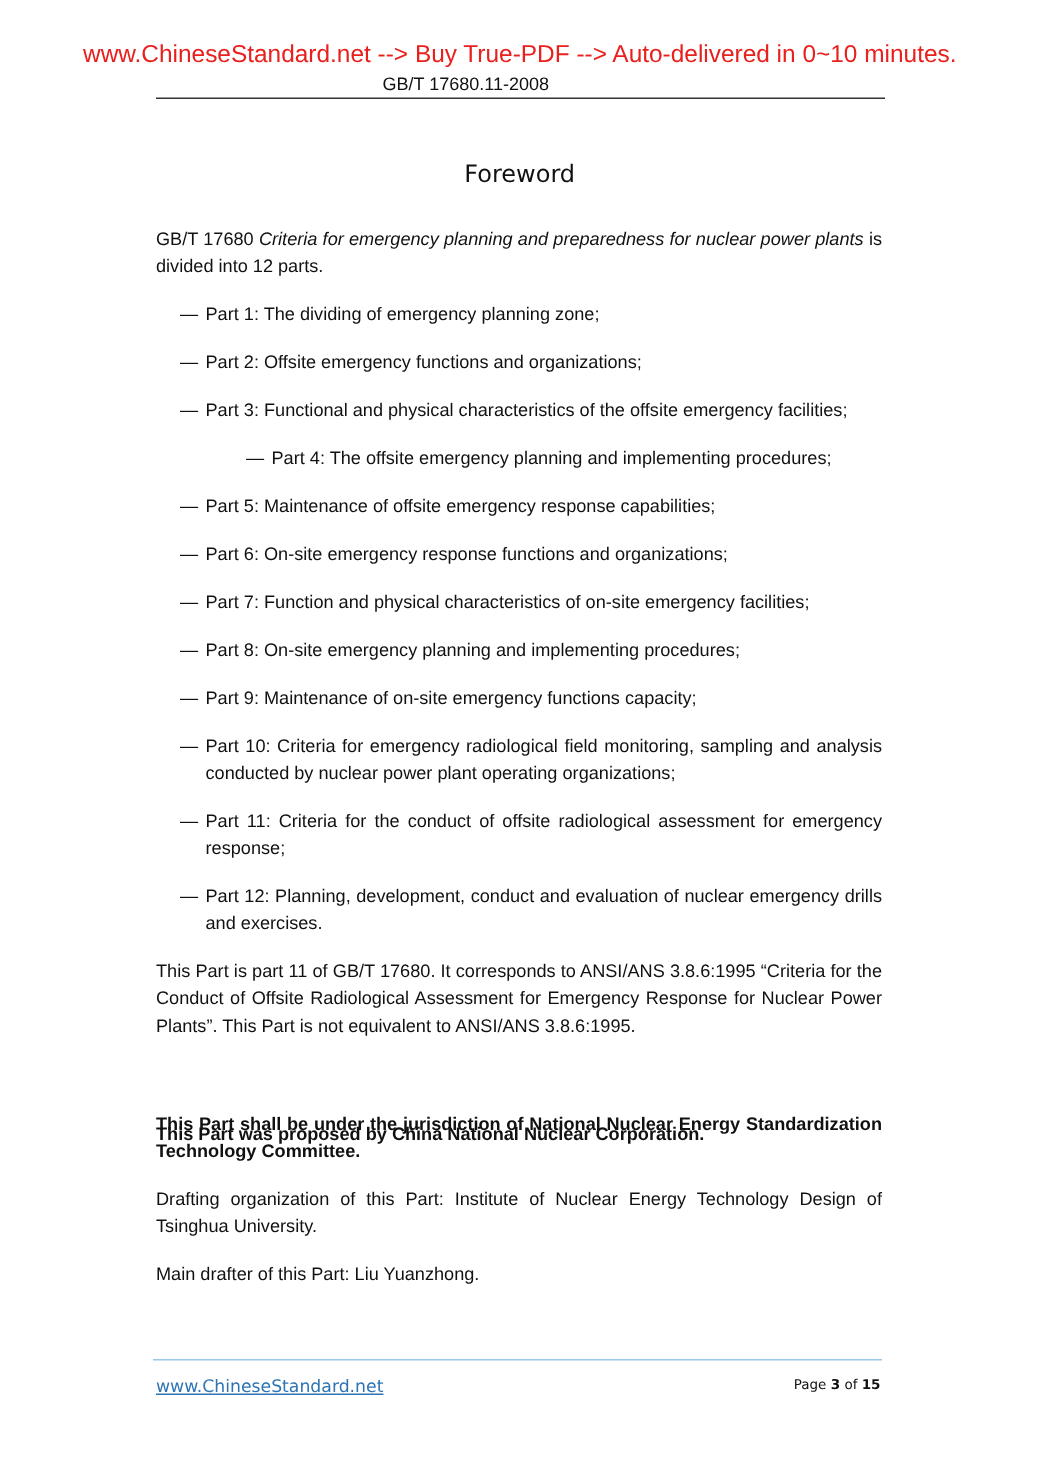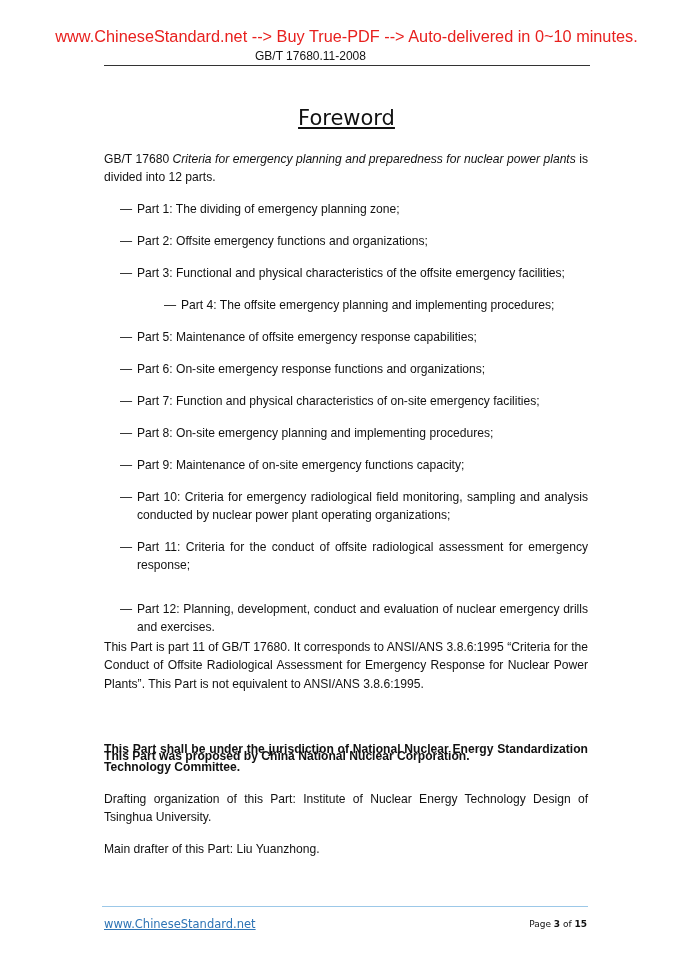--- a/index.html
+++ b/index.html
@@ -43,23 +43,22 @@
       height: 0;
       border-top: 1px solid #333;
     }
     .title {
       position: absolute;
       top: 106px;
       left: 0;
       width: 693px;
       text-align: center;
       font-family: "DejaVu Sans", sans-serif;
-      font-size: 21px;
+      font-size: 16px;
       color: #111;
-      text-decoration: underline;
     }
     .para {
       position: absolute;
       left: 104px;
       width: 484px;
       font-size: 12.1px;
       line-height: 18.3px;
       text-align: justify;
     }
     .para i { }
@@ -122,21 +121,21 @@
 <div class="item" style="top:232px;"><span class="dash">—</span><span>Part 2: Offsite emergency functions and organizations;</span></div>
 <div class="item" style="top:264px;"><span class="dash">—</span><span>Part 3: Functional and physical characteristics of the offsite emergency facilities;</span></div>
 <div class="item" style="top:296px;margin-left:44px;"><span class="dash">—</span><span>Part 4: The offsite emergency planning and implementing procedures;</span></div>
 <div class="item" style="top:328px;"><span class="dash">—</span><span>Part 5: Maintenance of offsite emergency response capabilities;</span></div>
 <div class="item" style="top:360px;"><span class="dash">—</span><span>Part 6: On-site emergency response functions and organizations;</span></div>
 <div class="item" style="top:392px;"><span class="dash">—</span><span>Part 7: Function and physical characteristics of on-site emergency facilities;</span></div>
 <div class="item" style="top:424px;"><span class="dash">—</span><span>Part 8: On-site emergency planning and implementing procedures;</span></div>
 <div class="item" style="top:456px;"><span class="dash">—</span><span>Part 9: Maintenance of on-site emergency functions capacity;</span></div>
 <div class="item" style="top:488px;"><span class="dash">—</span><span>Part 10: Criteria for emergency radiological field monitoring, sampling and analysis conducted by nuclear power plant operating organizations;</span></div>
 <div class="item" style="top:538px;"><span class="dash">—</span><span>Part 11: Criteria for the conduct of offsite radiological assessment for emergency response;</span></div>
-<div class="item" style="top:600px;"><span class="dash">—</span><span>Part 12: Planning, development, conduct and evaluation of nuclear emergency drills and exercises.</span></div>
+<div class="item" style="top:588px;"><span class="dash">—</span><span>Part 12: Planning, development, conduct and evaluation of nuclear emergency drills and exercises.</span></div>
 
 <div class="para" style="top:638px;">This Part is part 11 of GB/T 17680. It corresponds to ANSI/ANS 3.8.6:1995 “Criteria for the Conduct of Offsite Radiological Assessment for Emergency Response for Nuclear Power Plants”. This Part is not equivalent to ANSI/ANS 3.8.6:1995.</div>
 <div class="para" style="top:747px;font-weight:bold;">This Part was proposed by China National Nuclear Corporation.</div>
 <div class="para" style="top:740px;font-weight:bold;">This Part shall be under the jurisdiction of National Nuclear Energy Standardization Technology Committee.</div>
 <div class="para" style="top:790px;">Drafting organization of this Part: Institute of Nuclear Energy Technology Design of Tsinghua University.</div>
 <div class="para" style="top:840px;">Main drafter of this Part: Liu Yuanzhong.</div>
 
 <div class="footer-rule"></div>
 <a class="footer-link">www.ChineseStandard.net</a>
 <div class="page-num"><span>Page </span><b>3</b><span> of </span><b>15</b></div>

